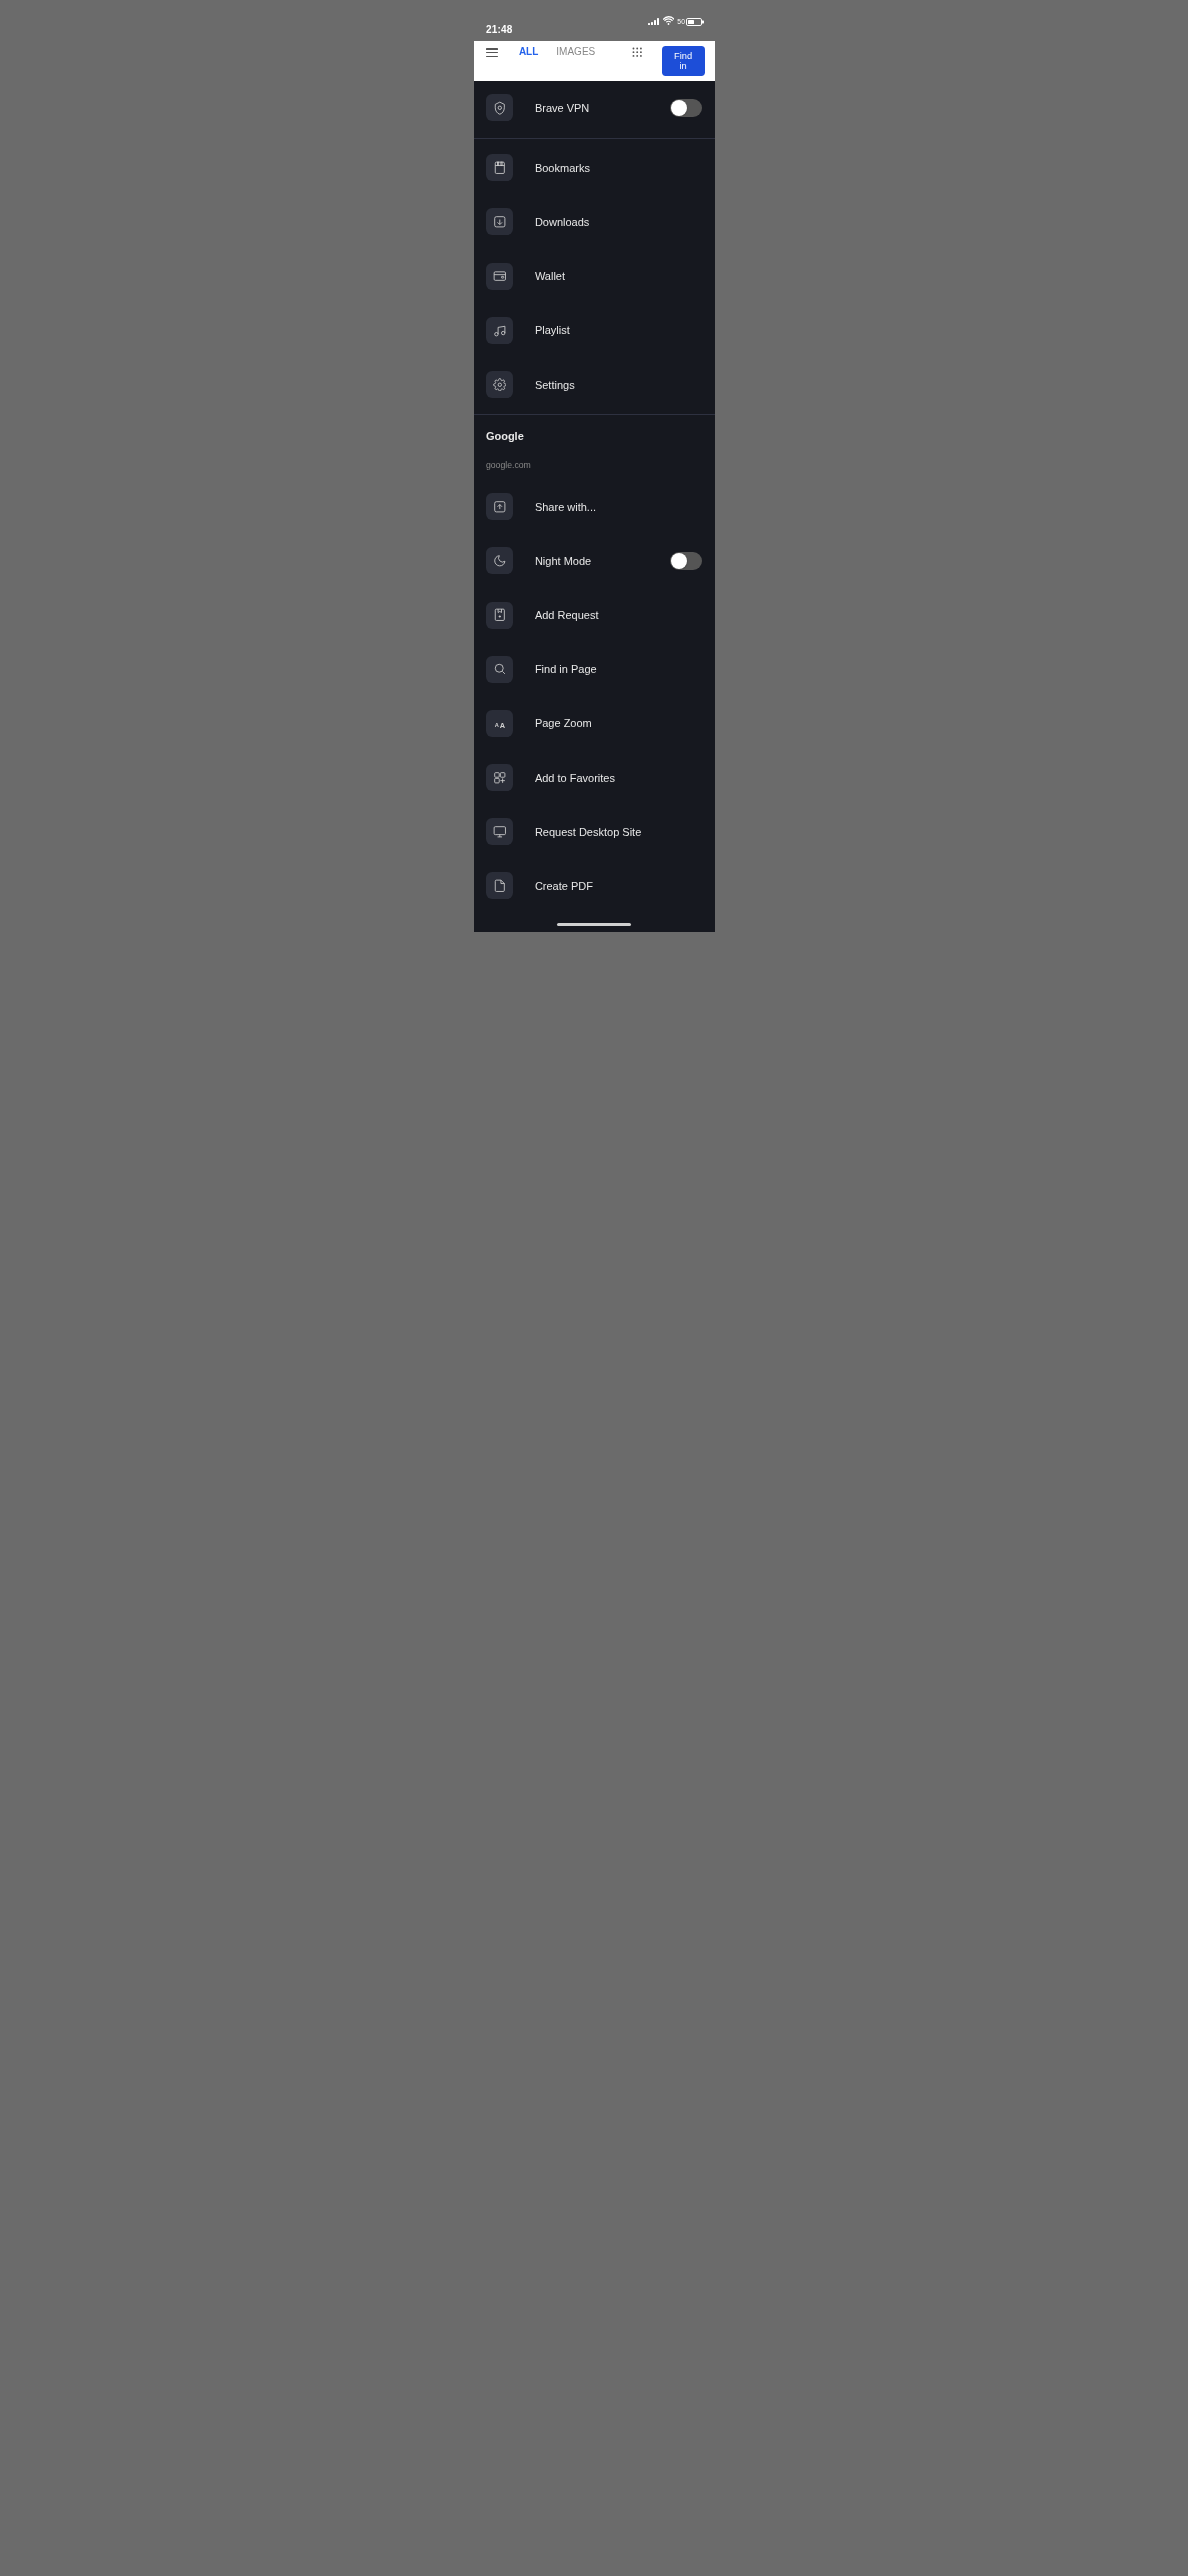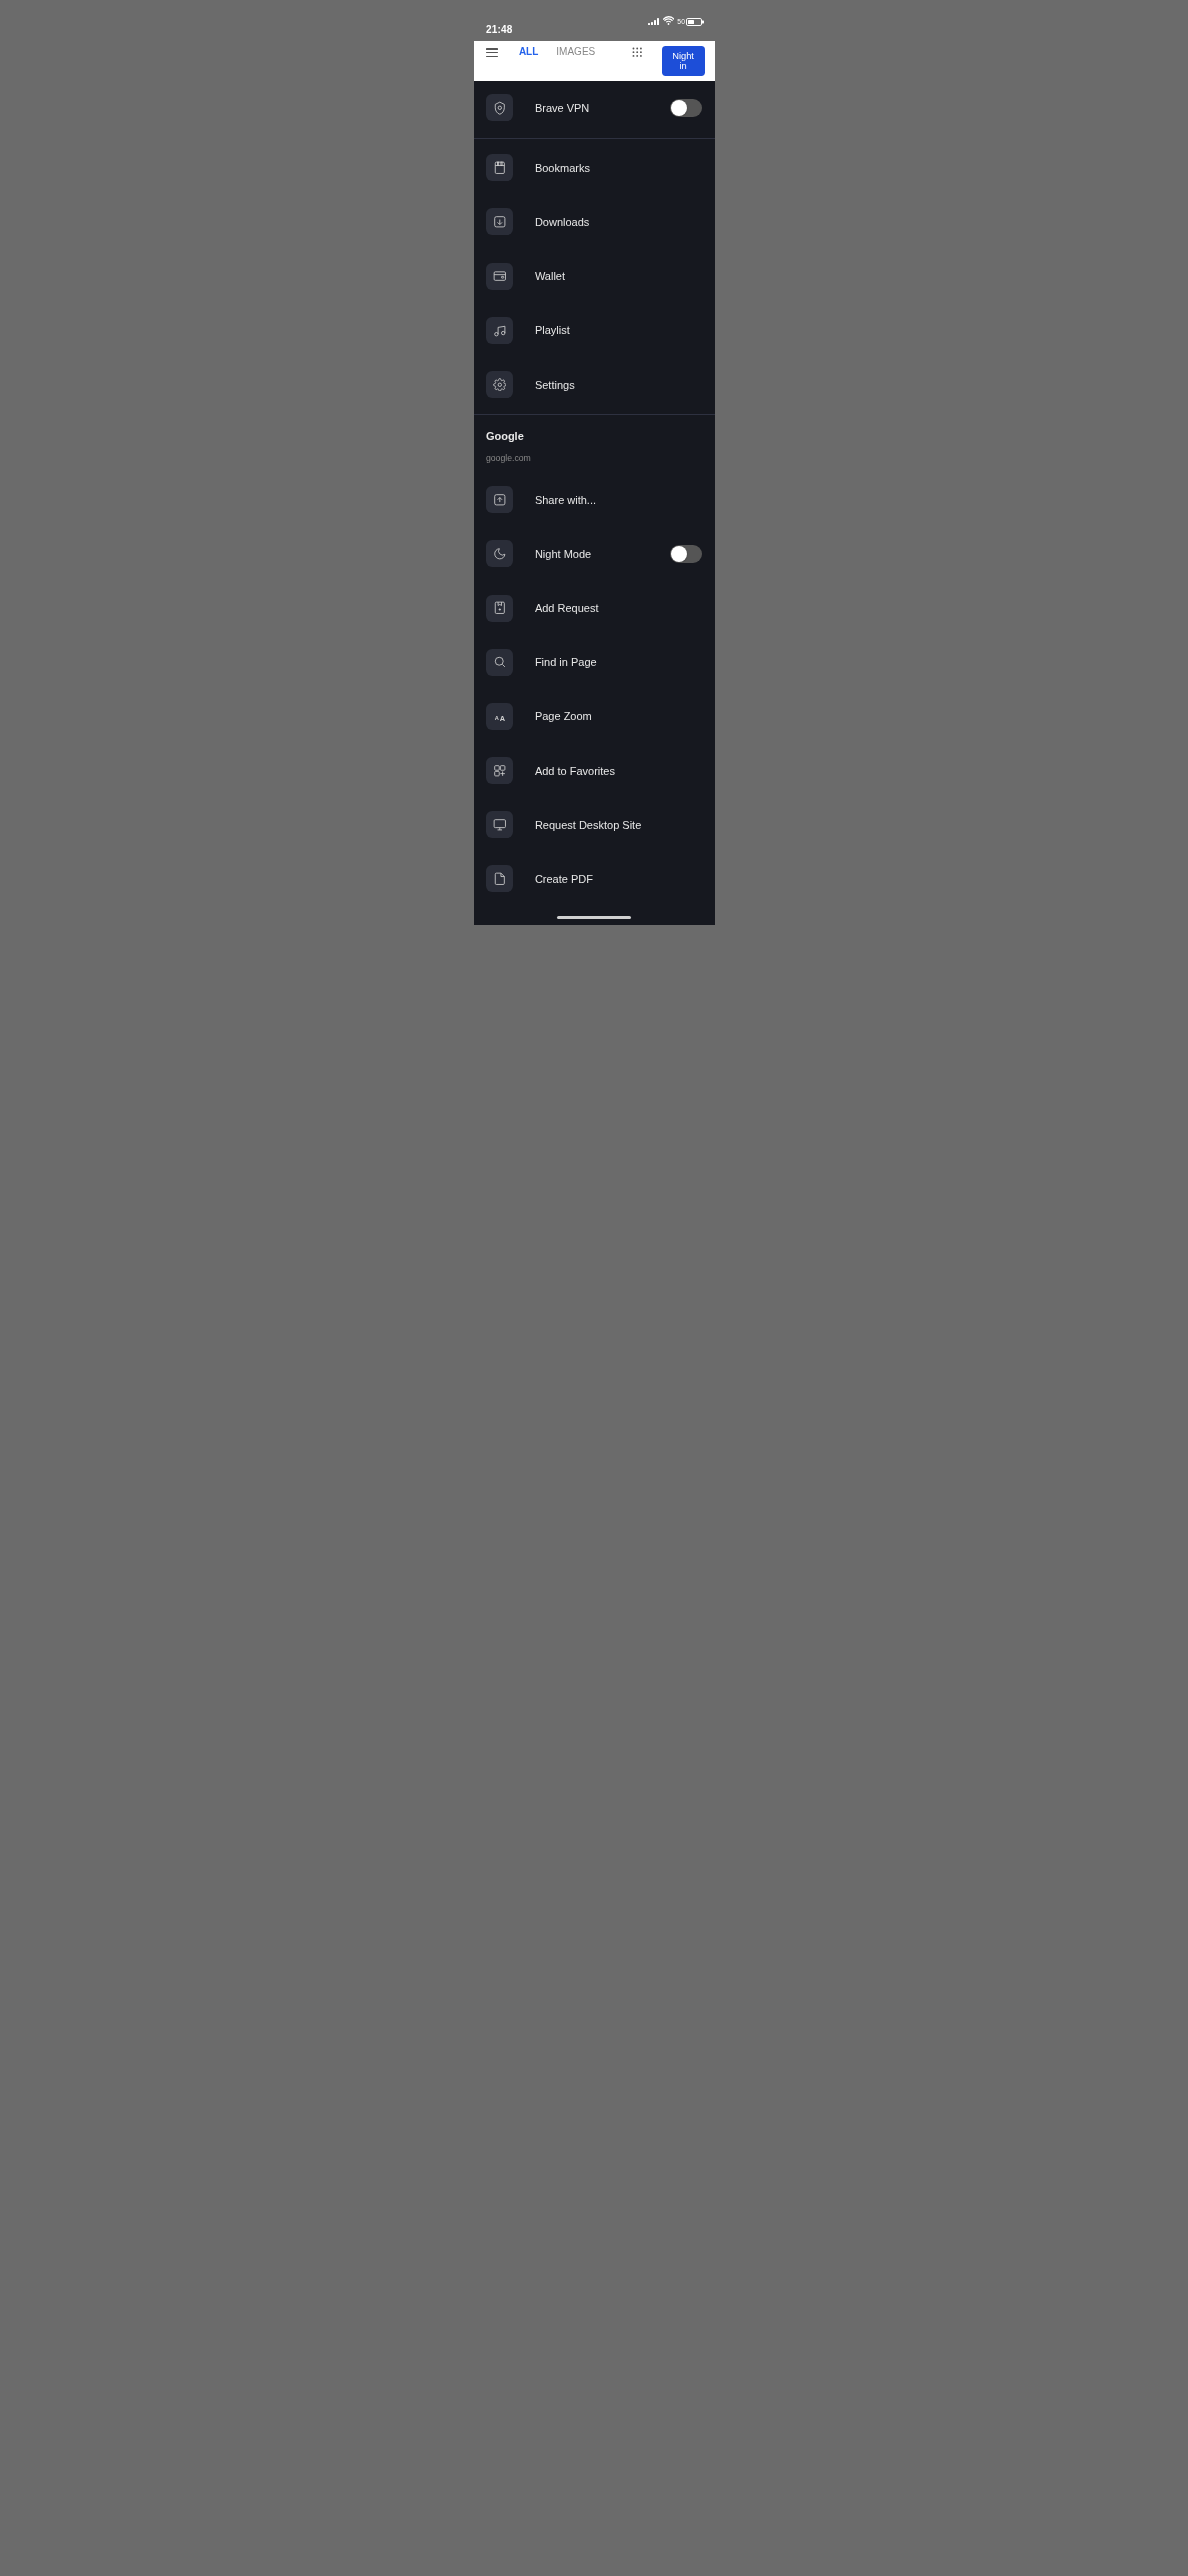--- a/index.html
+++ b/index.html
@@ -248,21 +248,21 @@
 
     .site-name {
       color: #e8e8e8;
       font-size: 11px;
       font-weight: 700;
     }
 
     .site-url {
       color: #888;
       font-size: 8.7px;
-      margin-top: 11px;
+      margin-top: 18px;
     }
 
     
     .home-indicator {
       background: #16181f;
       padding: 10px 0 6.2px;
       display: flex;
       justify-content: center;
     }
 
@@ -314,21 +314,21 @@
       <circle cx="10" cy="4" r="1.5"></circle>
       <circle cx="16" cy="4" r="1.5"></circle>
       <circle cx="4" cy="10" r="1.5"></circle>
       <circle cx="10" cy="10" r="1.5"></circle>
       <circle cx="16" cy="10" r="1.5"></circle>
       <circle cx="4" cy="16" r="1.5"></circle>
       <circle cx="10" cy="16" r="1.5"></circle>
       <circle cx="16" cy="16" r="1.5"></circle>
     </svg>
   </span>
-  <button class="signin-btn">Night in</button>
+  <button class="signin-btn">Find in</button>
 </div>
 
 <div class="menu-overlay">
 
   <div class="menu-item">
     <div class="menu-item-icon">
       <svg viewBox="0 0 24 24" stroke="#d0d0d0" stroke-width="1.5" fill="none">
         <path d="M12 2L4 6v6c0 5.25 3.5 10.15 8 11.35C16.5 22.15 20 17.25 20 12V6l-8-4z" stroke-linejoin="round"></path>
         <circle cx="12" cy="12" r="3"></circle>
       </svg>

